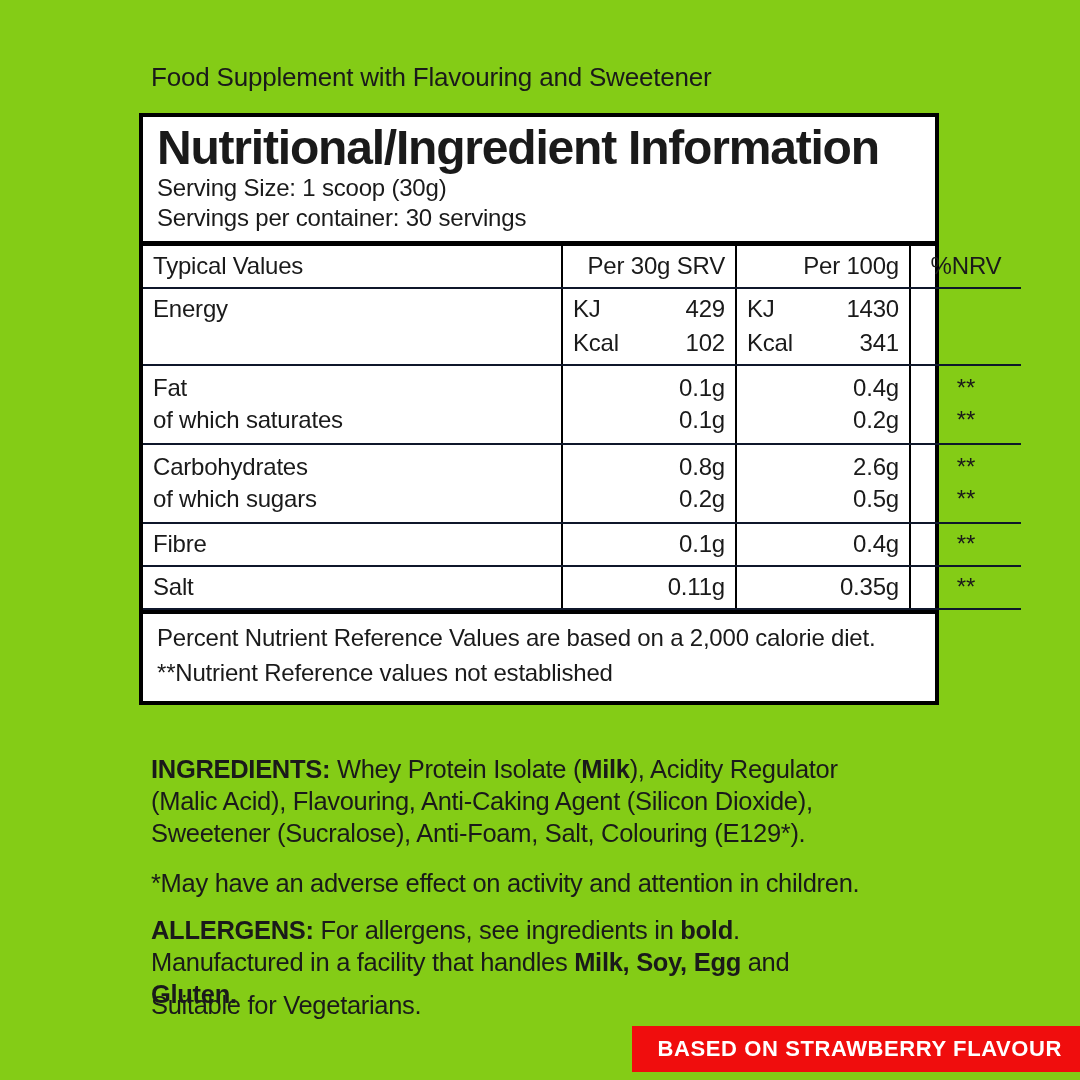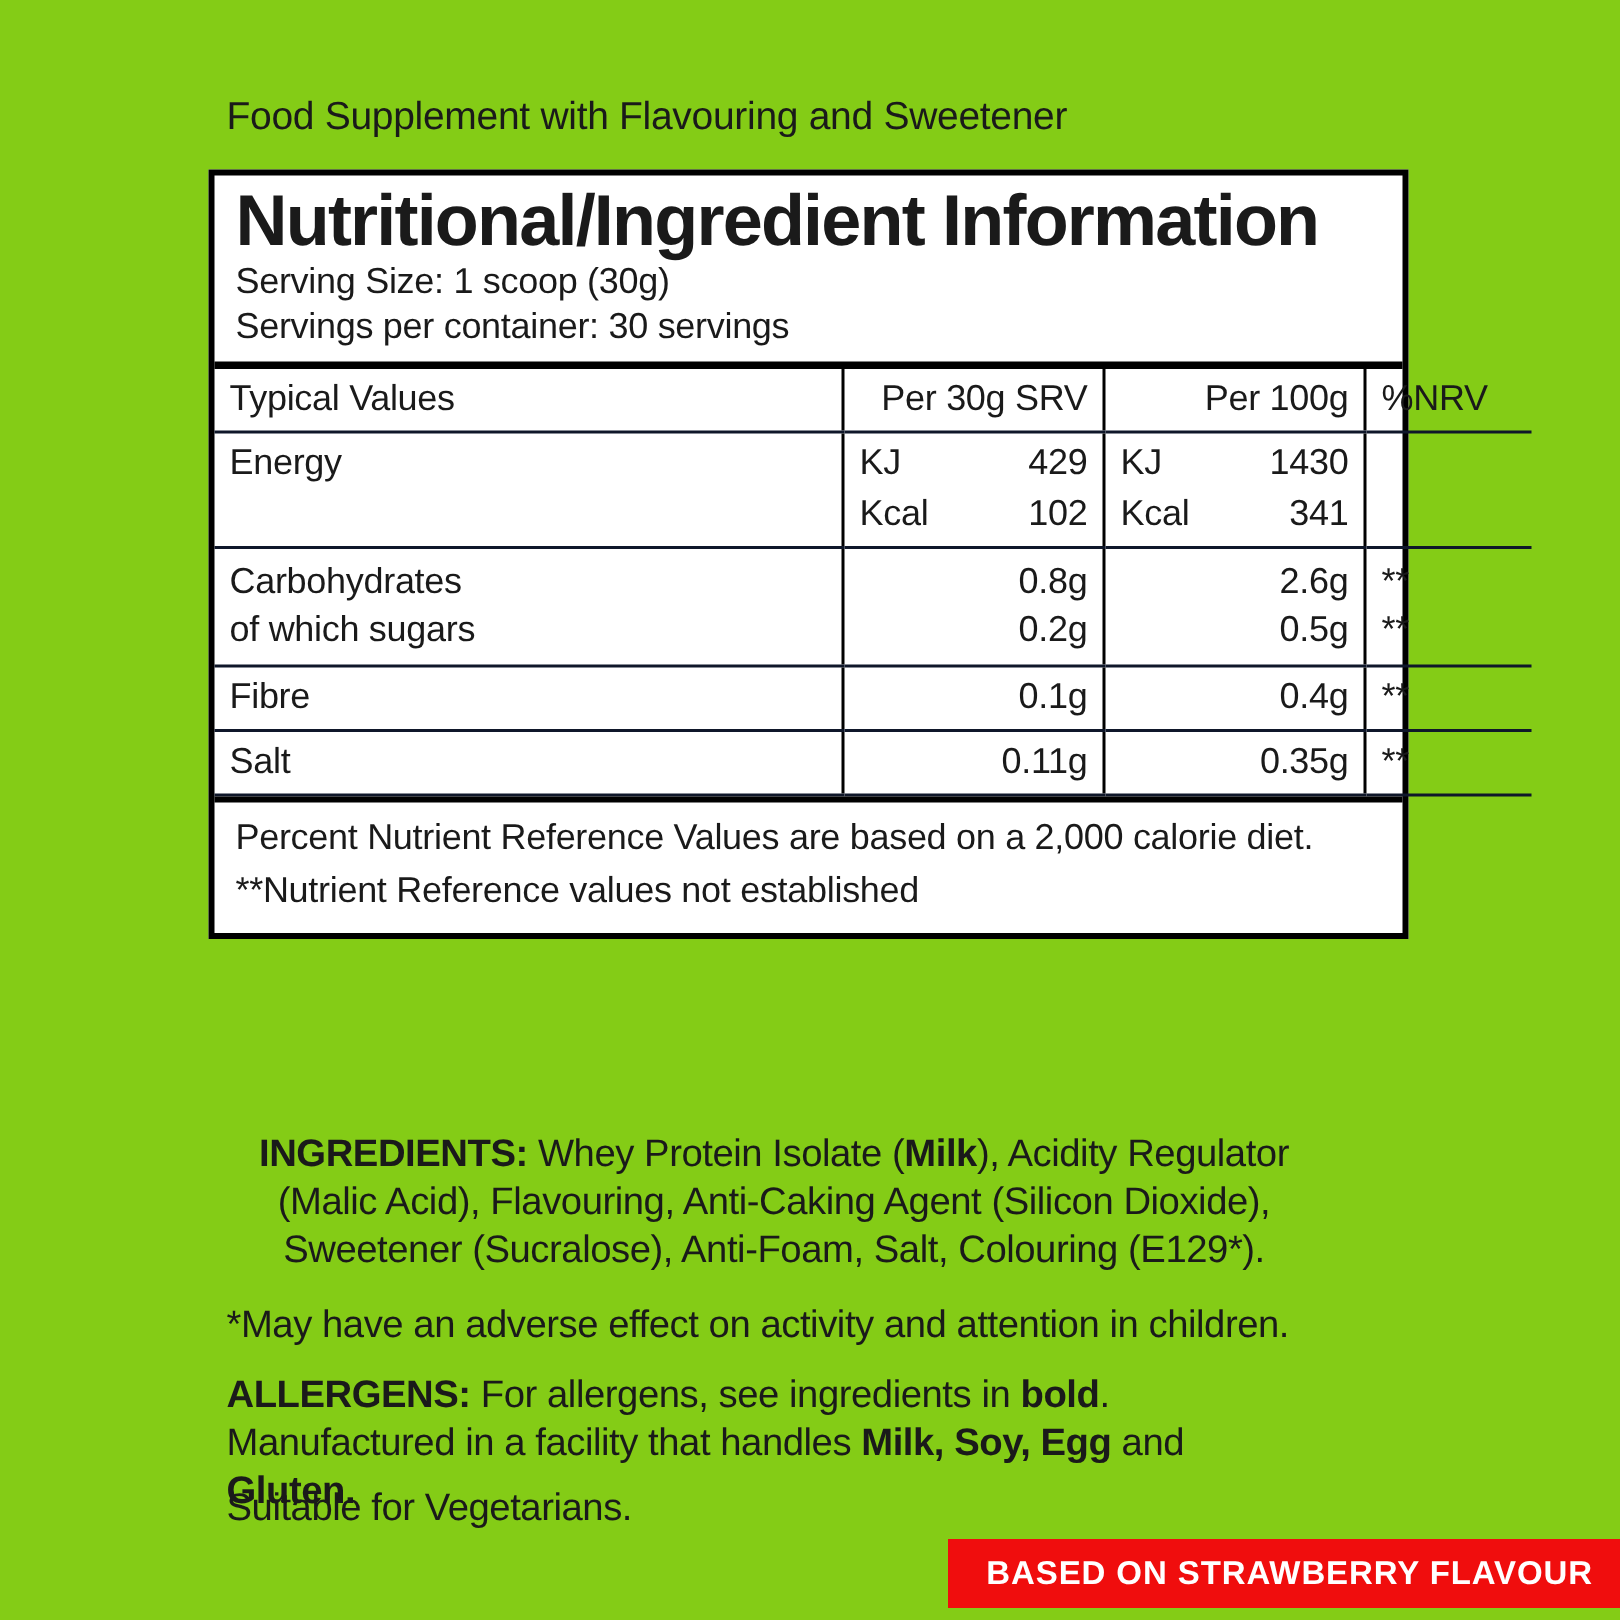--- a/index.html
+++ b/index.html
@@ -71,21 +71,21 @@
   table.nutri td {
     border-bottom: 2px solid #0f172a;
     font-size: 24px;
     padding: 6px 10px 7px 10px;
     vertical-align: top;
     letter-spacing: -0.2px;
   }
   .col-name { width: 398px; }
   .col-srv  { width: 152px; border-left: 2px solid #000; }
   .col-100  { width: 152px; border-left: 2px solid #000; }
-  .col-nrv  { width: 90px;  border-left: 2px solid #000; }
+  .col-nrv  { width: 90px;  border-left: 2px solid #000; text-align: center; }
 
   .hdr td { font-size: 24px; }
   .hdr .c { text-align: right; margin-left: 44px; }
 
   .num { text-align: right; }
   .energy-row td { padding-bottom: 8px; }
   .energy-cell {
     display: flex;
     justify-content: space-between;
   }
@@ -106,21 +106,21 @@
   
   .body-text {
     position: absolute;
     left: 151px;
     width: 730px;
     font-size: 25.5px;
     line-height: 1.25;
     letter-spacing: -0.3px;
     color: #1a1a1a;
   }
-  .ingredients { top: 754px; text-align: center; }
+  .ingredients { top: 754px; }
   .maycause    { top: 868px; }
   .allergens   { top: 915px; }
   .vegetarian  { top: 990px; }
 
   b { font-weight: bold; }
 
   .flavour-banner {
     position: absolute;
     right: 0;
     bottom: 8px;
@@ -175,20 +175,38 @@
               <span class="val">1430</span>
             </div>
             <div class="energy-cell">
               <span class="unit">Kcal</span>
               <span class="val">341</span>
             </div>
           </td>
           <td class="col-nrv"></td>
         </tr>
 
+        <tr>
+          <td class="col-name two-line">
+            <div>Fat</div>
+            <div>of which saturates</div>
+          </td>
+          <td class="col-srv num two-line">
+            <div>0.1g</div>
+            <div>0.1g</div>
+          </td>
+          <td class="col-100 num two-line">
+            <div>0.4g</div>
+            <div>0.2g</div>
+          </td>
+          <td class="col-nrv two-line">
+            <div>**</div>
+            <div>**</div>
+          </td>
+        </tr>
 
         <tr>
           <td class="col-name two-line">
             <div>Carbohydrates</div>
             <div>of which sugars</div>
           </td>
           <td class="col-srv num two-line">
             <div>0.8g</div>
             <div>0.2g</div>
           </td>

